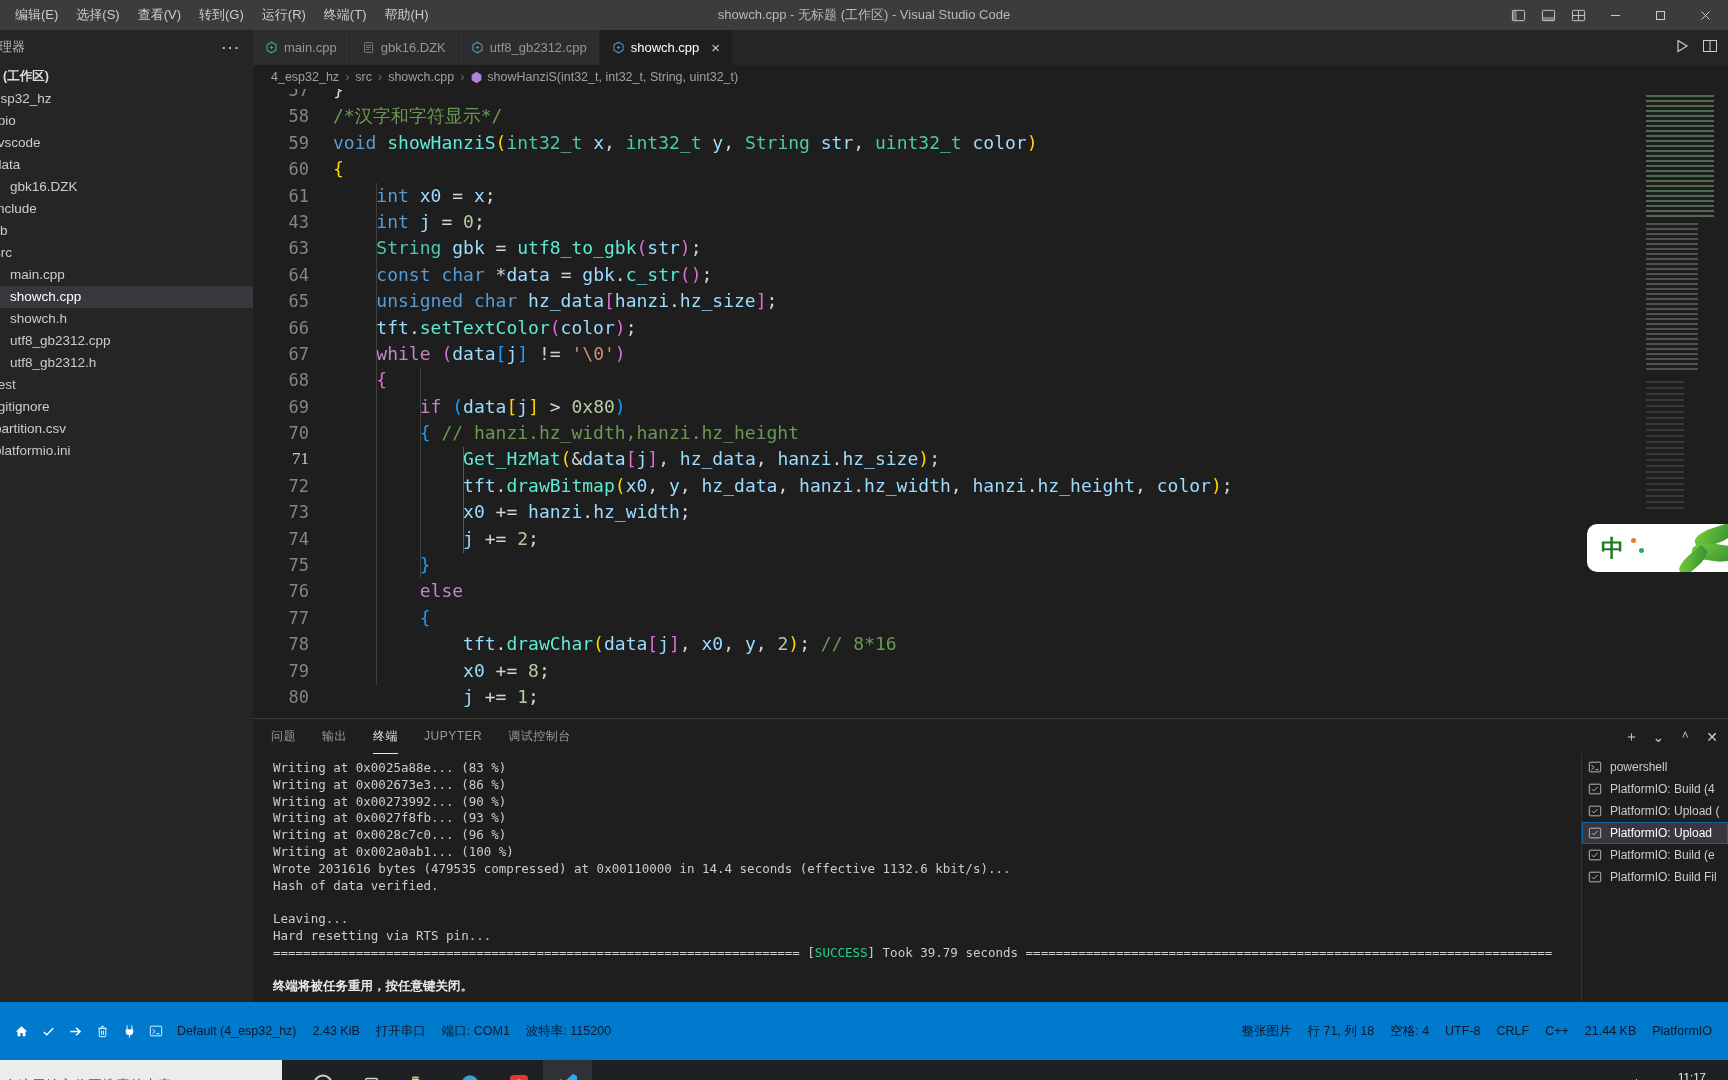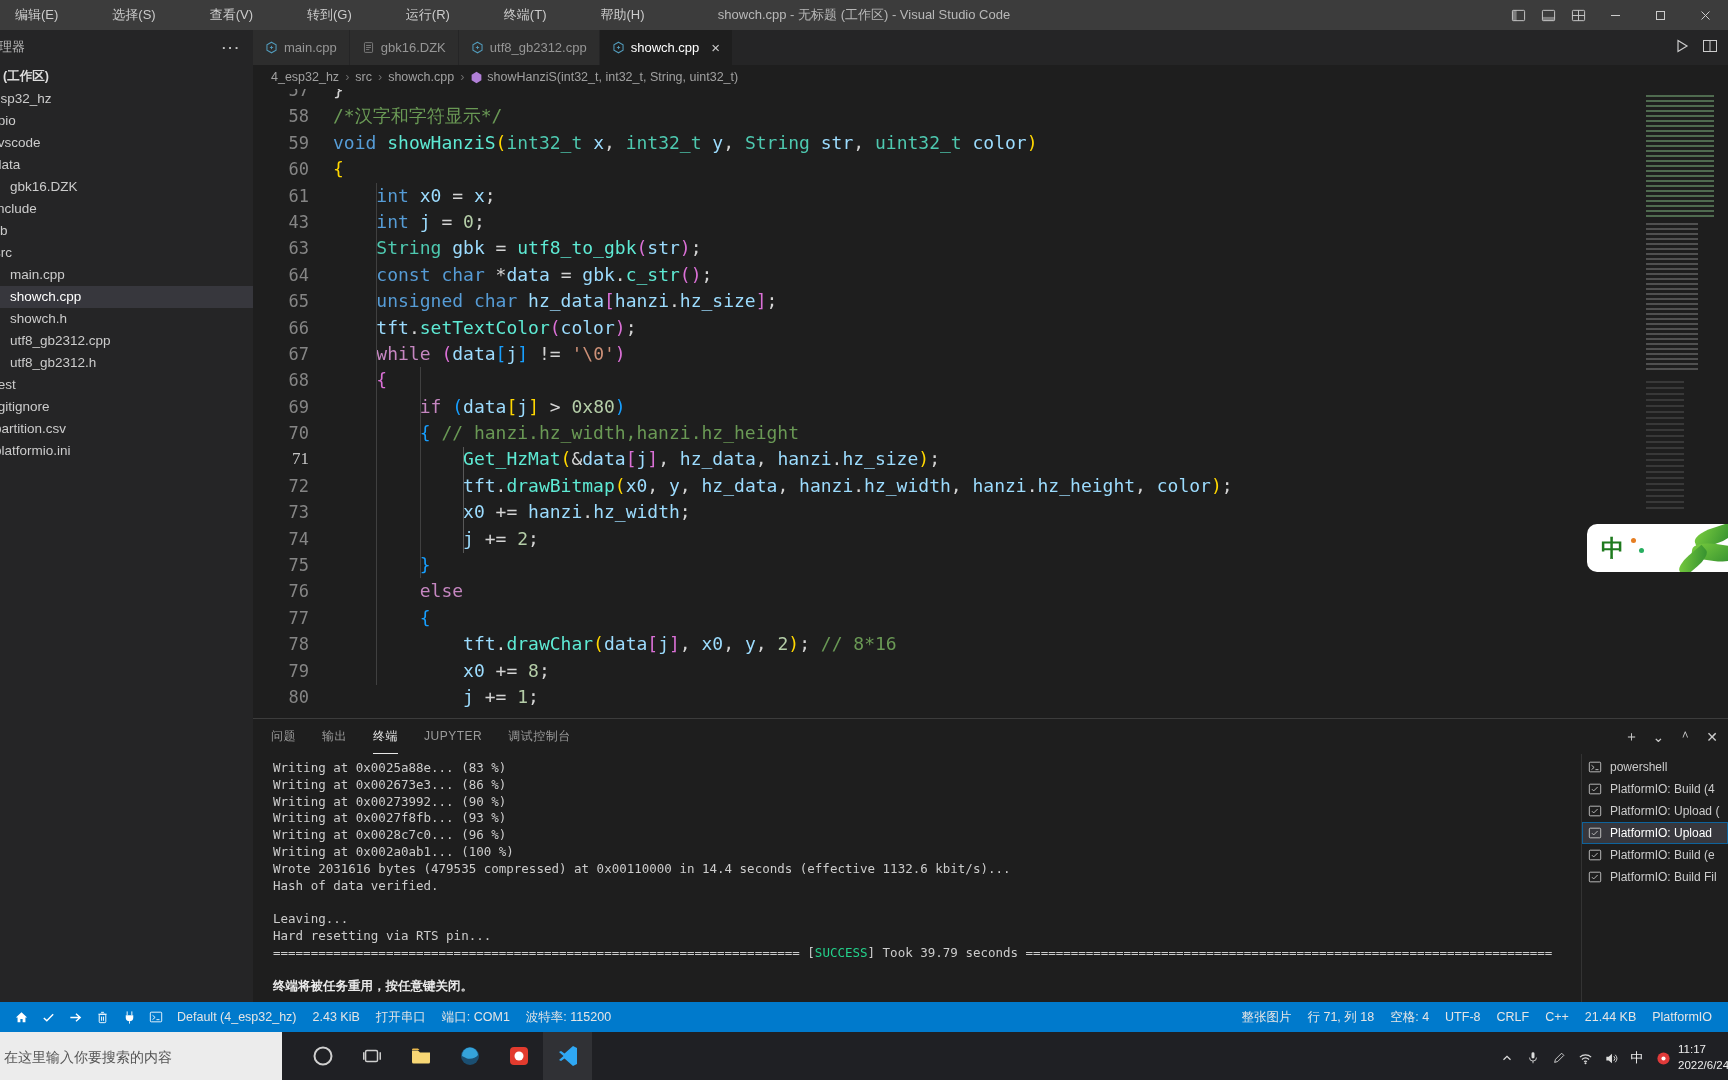--- a/index.html
+++ b/index.html
@@ -1,21 +1,21 @@
 <!DOCTYPE html>
 <html><head>
 <meta charset="utf-8">
 <style>
   html,body{margin:0;padding:0;background:#000;}
   .window{position:relative;width:1728px;height:1080px;overflow:hidden;background:#1e1e1e;
     font-family:"Liberation Sans",sans-serif;color:#ccc;}
 
   
   .titlebar{display:flex;align-items:center;height:30px;background:#3c3c3c;font-size:13px;position:relative;}
-  #menubar{display:flex;height:100%;align-items:center;padding-left:6px;gap:36px;}
+  #menubar{display:flex;height:100%;align-items:center;padding-left:6px;}
   .menu-item{padding:0 9px;line-height:30px;color:#cccccc;white-space:nowrap;}
   .win-title{position:absolute;left:50%;transform:translateX(-50%);color:#b8b8b8;white-space:nowrap;pointer-events:none;}
   .win-controls{margin-left:auto;display:flex;align-items:center;height:100%;}
   .layout-btn{width:30px;height:100%;display:flex;align-items:center;justify-content:center;}
   .win-btn{width:45px;height:100%;display:flex;align-items:center;justify-content:center;}
 
   
   .main{display:flex;height:972px;}
 
   
@@ -92,22 +92,22 @@
     border-radius:10px 0 0 10px;z-index:15;overflow:hidden;}
   .wm-char{position:absolute;left:14px;top:9px;color:#1e7a1e;font-size:23px;font-weight:bold;}
   .wm-dot1{position:absolute;left:44px;top:14px;width:5px;height:5px;border-radius:50%;background:#e67e22;}
   .wm-dot2{position:absolute;left:52px;top:24px;width:5px;height:5px;border-radius:50%;background:#27ae60;}
   .leaf{position:absolute;background:linear-gradient(135deg,#7ccf3f,#2e8b2e);border-radius:50% 0 50% 0;}
   .leaf1{width:40px;height:16px;right:-6px;top:4px;transform:rotate(-18deg);}
   .leaf2{width:46px;height:17px;right:-10px;top:20px;transform:rotate(8deg);}
   .leaf3{width:34px;height:14px;right:18px;top:30px;transform:rotate(-40deg);}
 
   
-  .statusbar{height:26px;background:#007acc;display:flex;align-items:flex-end;color:#e5e5e5;font-size:12.5px;
-    padding:2px 8px;justify-content:space-between;}
+  .statusbar{height:26px;background:#007acc;display:flex;align-items:flex-end;color:#0f172a;font-size:12.5px;
+    padding:16px 8px;justify-content:space-between;}
   #status-left,#status-right{display:flex;align-items:center;height:100%;}
   .sb-icon{display:inline-flex;align-items:center;padding:0 6px;height:100%;color:#ffffff;}
   .sb-item{padding:0 8px;white-space:nowrap;}
 
   
   .taskbar{height:52px;background:#1f2024;display:flex;align-items:center;}
   .tb-search{width:282px;height:100%;background:#ececec;display:flex;align-items:center;overflow:hidden;flex:none;}
   .tb-search span{color:#555555;font-size:14px;white-space:nowrap;margin-left:-6px;padding-left:10px;}
   .tb-apps{display:flex;height:100%;margin-left:16px;}
   .tb-app{width:49px;height:100%;display:flex;align-items:center;justify-content:center;position:relative;}

